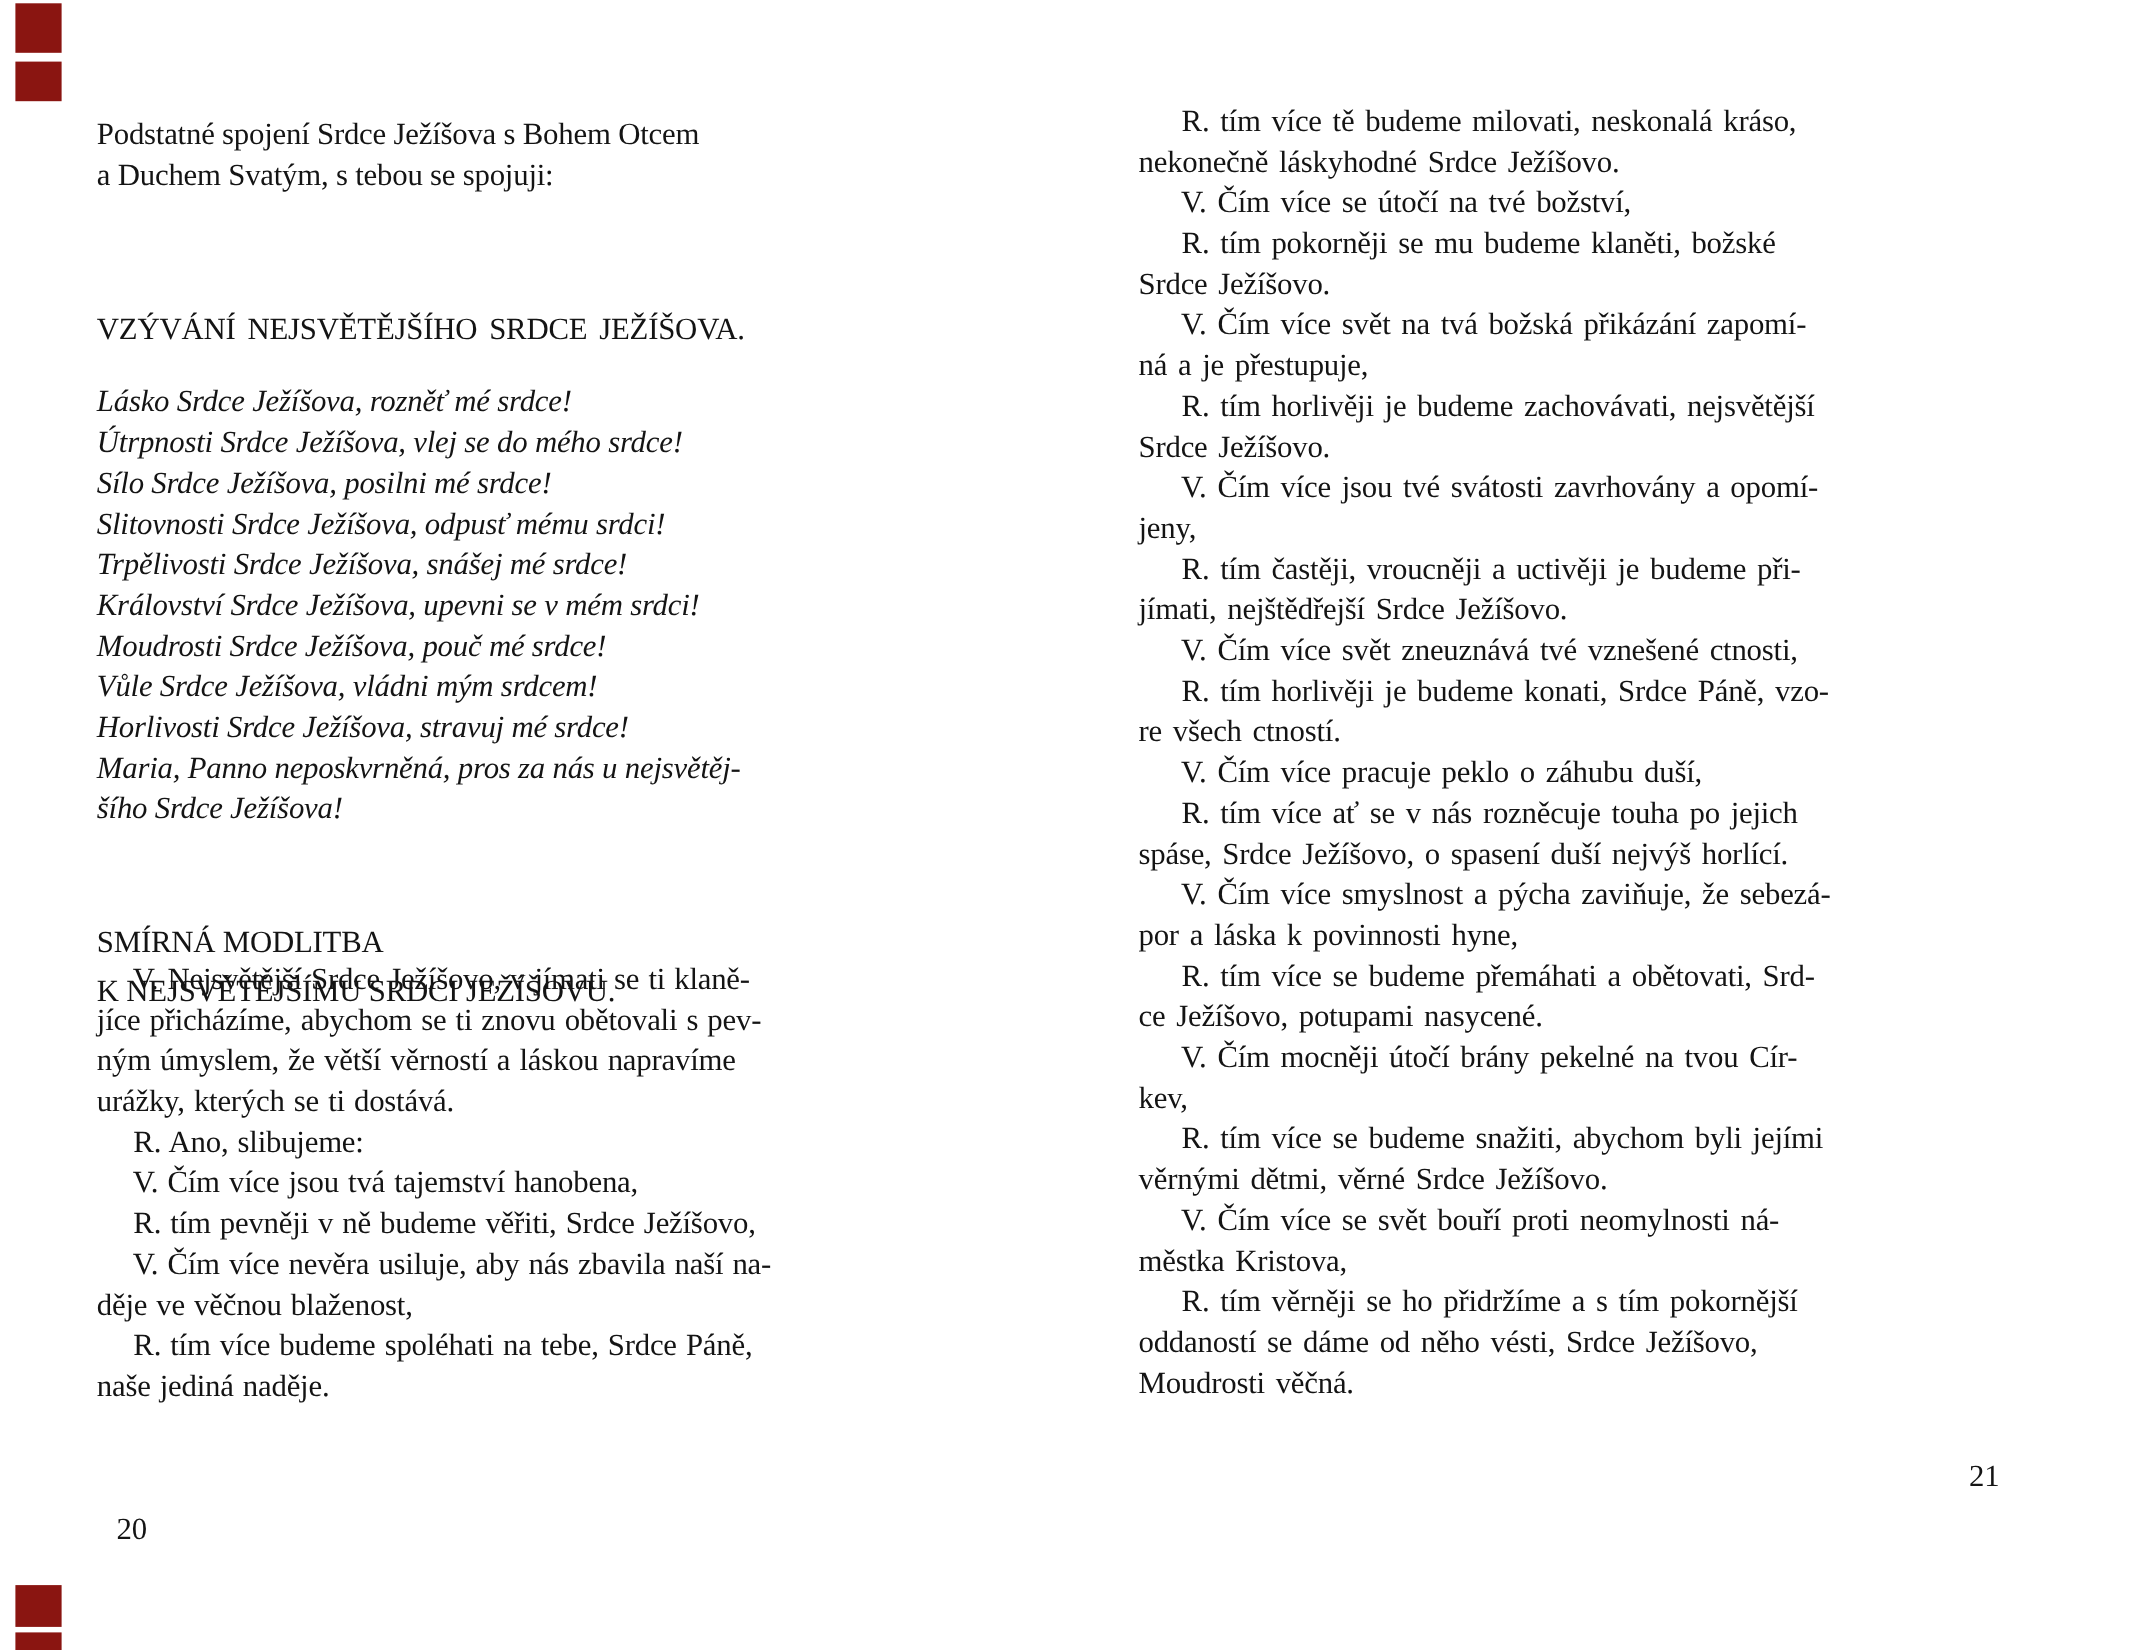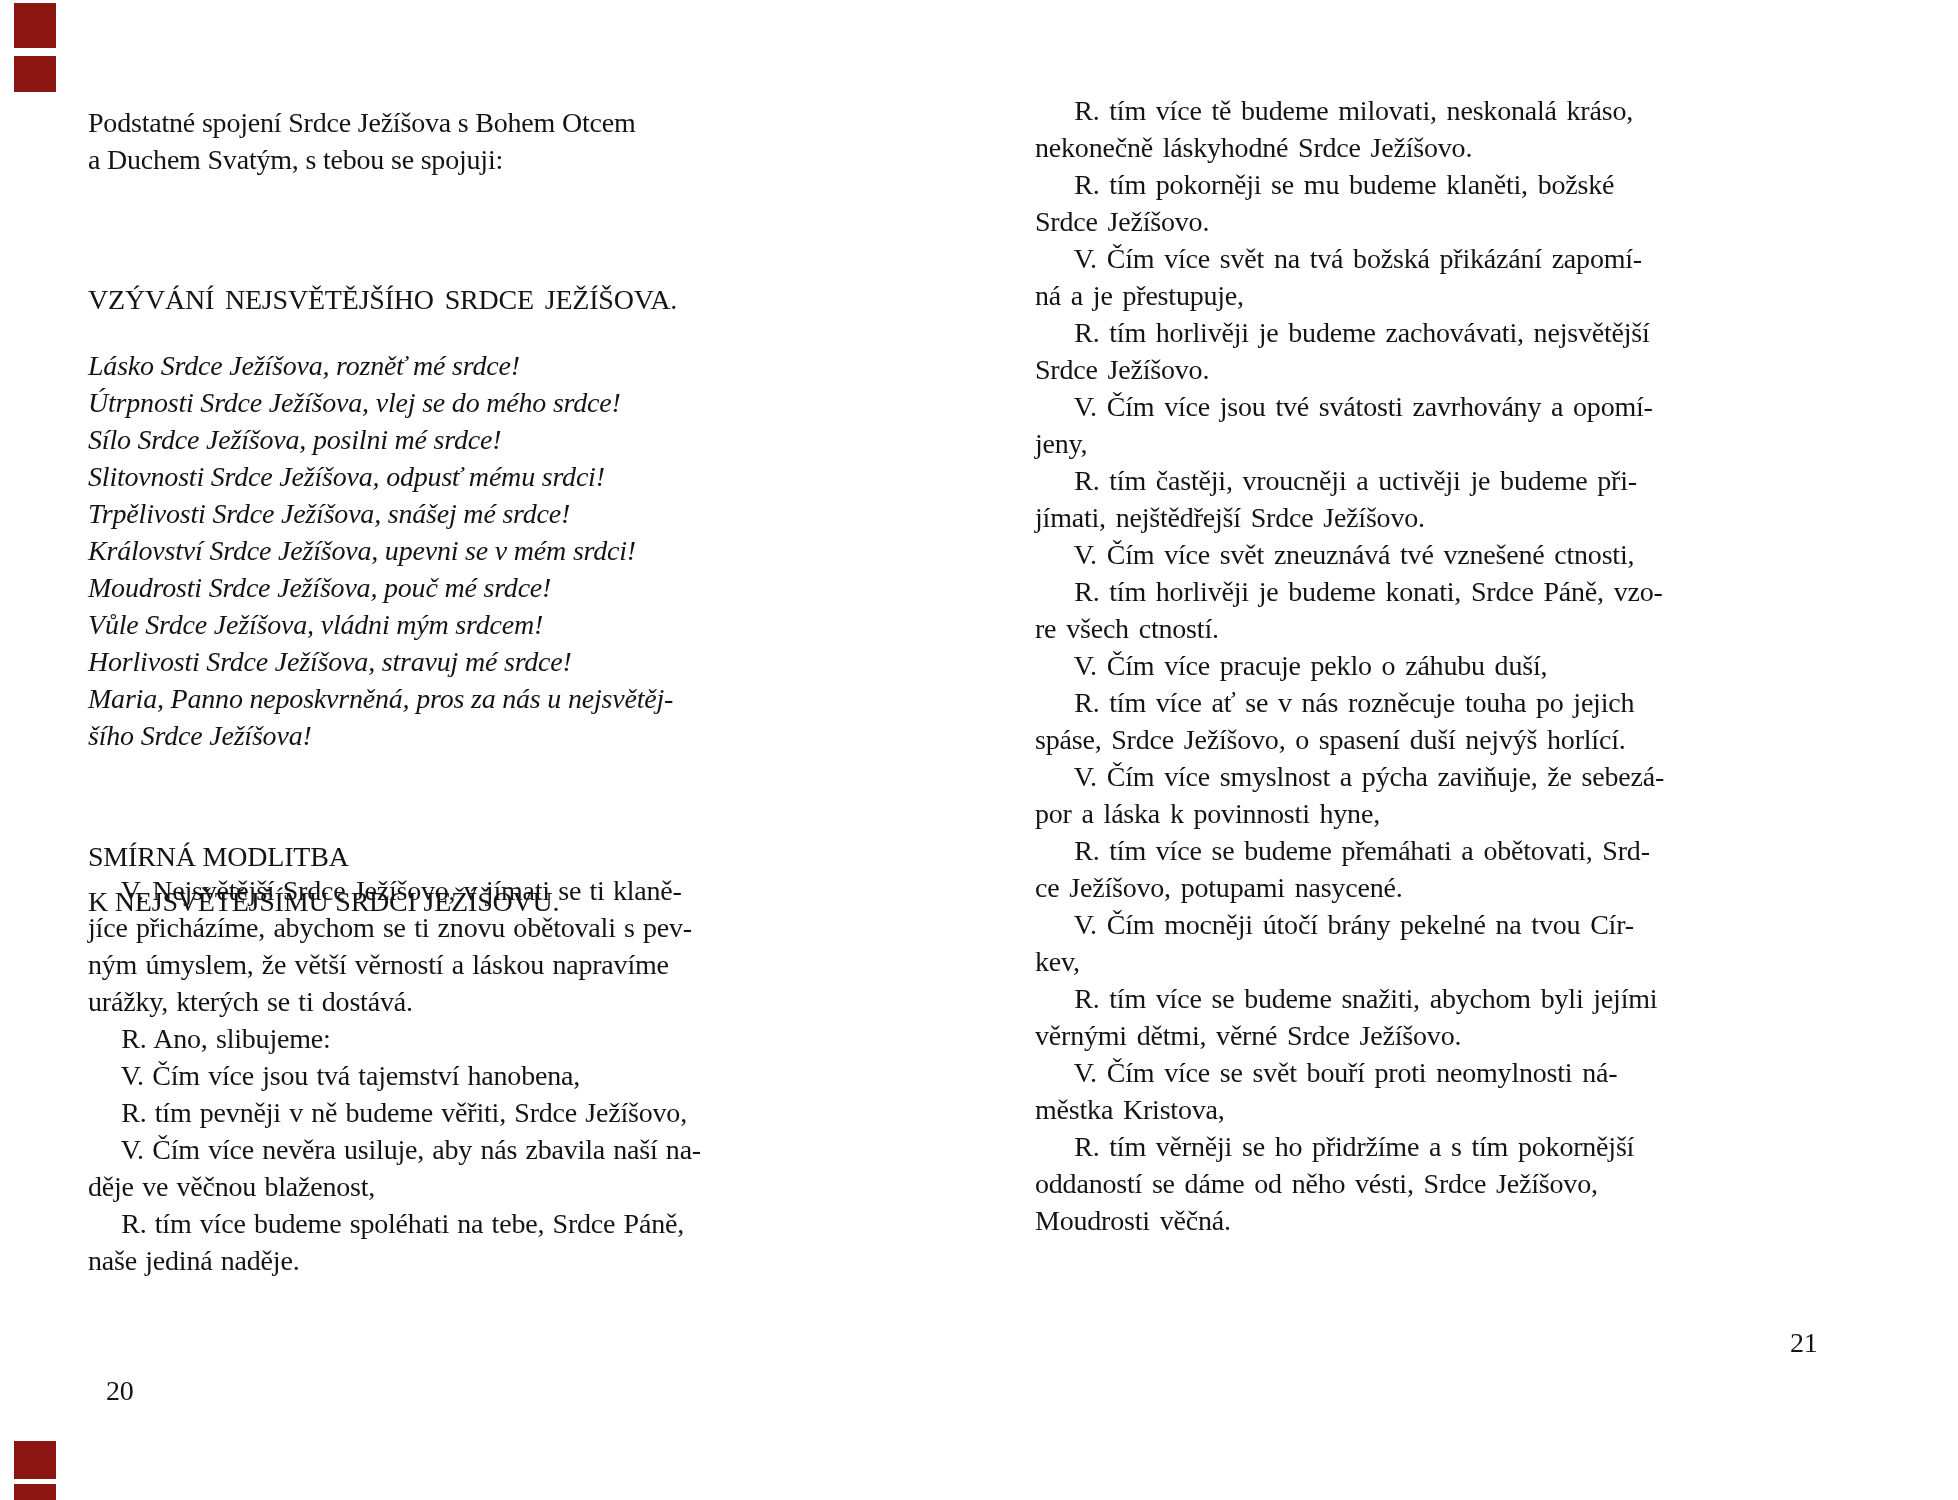--- a/index.html
+++ b/index.html
@@ -94,20 +94,21 @@
         <div class="line">naše jediná naděje.</div>
     </div>
 
     <div class="pagenum" id="pn-left">20</div>
   </section>
 
   <section class="page" id="page-right">
     <div class="block bodytext right-body">
         <div class="line">    R. tím více tě budeme milovati, neskonalá kráso,</div>
         <div class="line">nekonečně láskyhodné Srdce Ježíšovo.</div>
+        <div class="line">    V. Čím více se útočí na tvé božství,</div>
         <div class="line">    R. tím pokorněji se mu budeme klaněti, božské</div>
         <div class="line">Srdce Ježíšovo.</div>
         <div class="line">    V. Čím více svět na tvá božská přikázání zapomí-</div>
         <div class="line">ná a je přestupuje,</div>
         <div class="line">    R. tím horlivěji je budeme zachovávati, nejsvětější</div>
         <div class="line">Srdce Ježíšovo.</div>
         <div class="line">    V. Čím více jsou tvé svátosti zavrhovány a opomí-</div>
         <div class="line">jeny,</div>
         <div class="line">    R. tím častěji, vroucněji a uctivěji je budeme při-</div>
         <div class="line">jímati, nejštědřejší Srdce Ježíšovo.</div>

